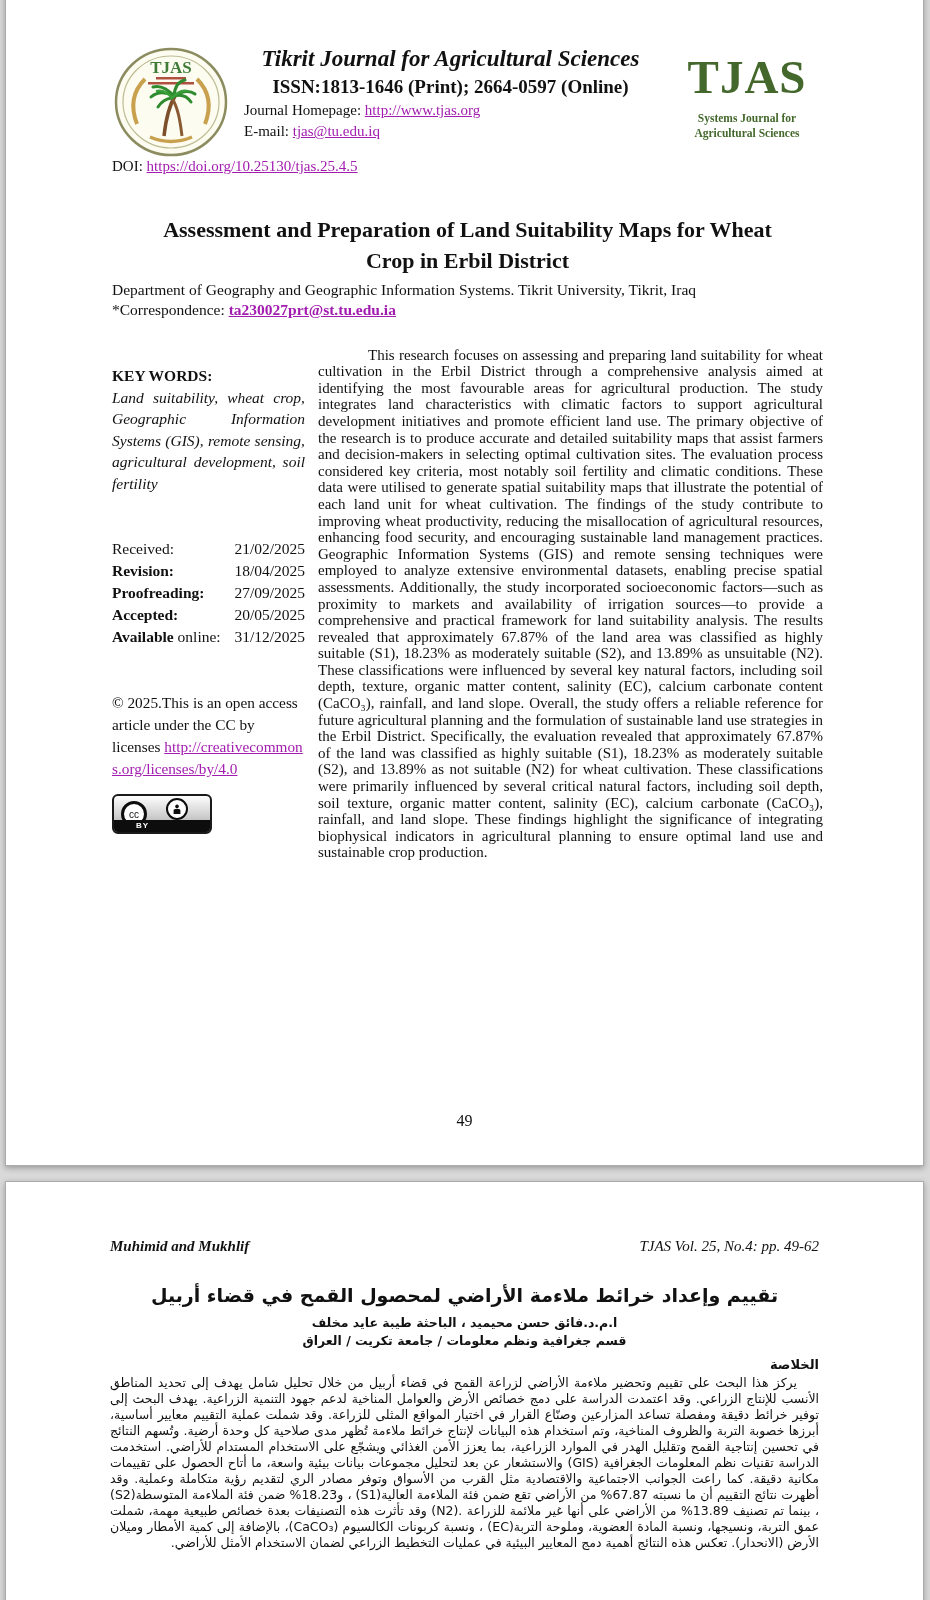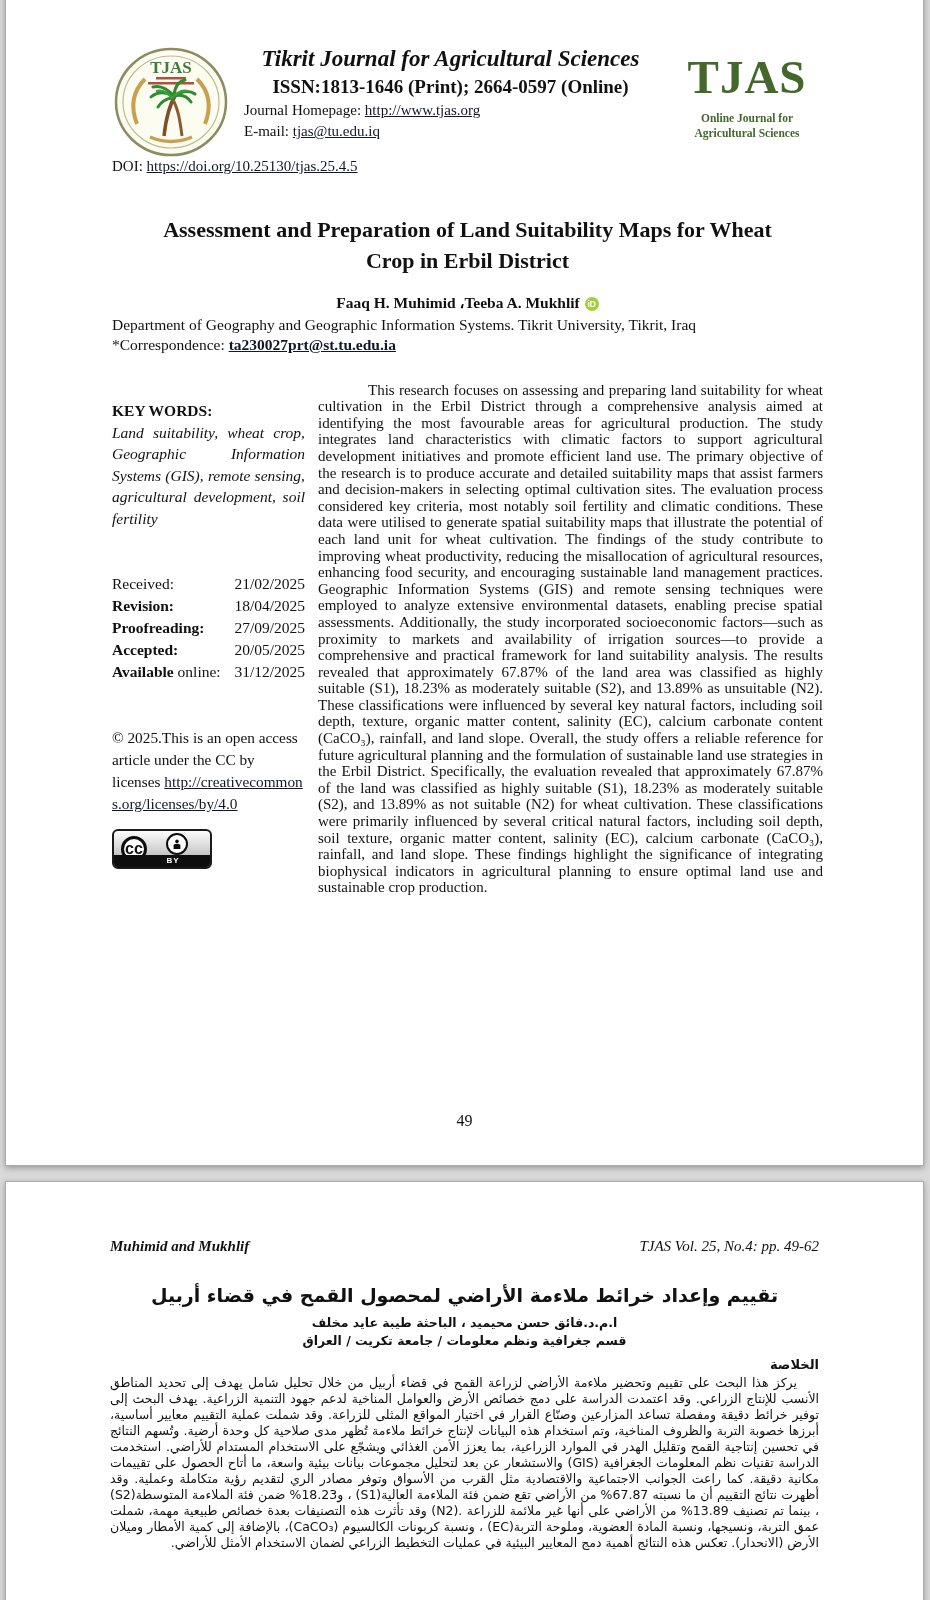--- a/index.html
+++ b/index.html
@@ -11,21 +11,21 @@
   .page{
     position:absolute;left:5px;width:919px;background:#fff;
     border:1px solid #ababab;box-shadow:0 2px 6px rgba(0,0,0,.3);
     box-sizing:border-box;
   }
   #page1{top:-8px;height:1174px;}
   #page2{top:1181px;height:640px;}
   .p1-inner{padding:0 100px 0 106px;position:relative;height:100%;box-sizing:border-box;}
   .p2-inner{padding:0 104px;position:relative;height:100%;box-sizing:border-box;}
 
-  .link{color:#0f172a;text-decoration:underline;cursor:pointer;}
+  .link{color:#a21caf;text-decoration:underline;cursor:pointer;}
 
   
   .hdr{display:flex;align-items:flex-start;margin-top:53px;}
   .logo-left{width:118px;height:112px;flex:none;}
   .hdr-center{flex:1;text-align:center;padding:0 2px;}
   .j-title{font-size:23px;font-weight:700;font-style:italic;line-height:1.1;}
   .j-issn{font-size:19px;font-weight:700;margin-top:5px;}
   .j-line{font-size:15px;margin-top:4px;text-align:left;padding-left:12px;}
   .logo-right{width:152px;flex:none;text-align:center;color:#44682c;padding-top:8px;}
   .logo-right .acr{font-size:47px;font-weight:700;letter-spacing:1px;line-height:1;}
@@ -50,24 +50,24 @@
   .kw-text{font-style:italic;font-size:15.5px;text-align:justify;line-height:21.5px;margin-top:2px;}
   .dates{margin-top:44px;font-size:15.5px;}
   .drow{display:flex;justify-content:space-between;line-height:22px;}
   .b{font-weight:700;}
   .copyright{margin-top:44px;font-size:15.3px;line-height:22px;}
   .copyright .link{word-break:break-all;}
 
   .cc-badge{position:relative;width:96px;height:36px;margin-top:14px;border:2px solid #1a1a1a;border-radius:6px;
     background:linear-gradient(180deg,#fdfdfd 0%,#cfcfcf 55%,#9f9f9f 100%);overflow:hidden;cursor:pointer;}
   .cc-strip{position:absolute;left:0;right:0;bottom:0;height:12px;background:#0d0d0d;color:#fff;
-    font-size:8px;font-weight:700;text-align:center;line-height:12px;letter-spacing:1px;
+    font-size:8px;font-weight:700;line-height:12px;letter-spacing:1px;
     font-family:"Liberation Sans",sans-serif;padding-left:22px;}
   .cc-c1{position:absolute;left:7px;top:5px;width:20px;height:20px;border:3px solid #0d0d0d;border-radius:50%;
-    background:#fff;display:flex;align-items:center;justify-content:center;font-size:16px;font-weight:700;
+    background:#fff;display:flex;align-items:center;justify-content:center;font-size:10px;font-weight:400;
     font-family:"Liberation Sans",sans-serif;}
   .cc-c2{position:absolute;left:52px;top:2px;width:18px;height:18px;border:2.5px solid #0d0d0d;border-radius:50%;
     background:#fff;display:flex;align-items:center;justify-content:center;}
 
   .abs-head{font-weight:700;font-size:15.5px;}
   .abs-text{font-size:15px;line-height:16.6px;text-align:justify;text-indent:50px;margin-top:2px;}
 
   .pagenum{position:absolute;left:0;right:0;top:1066px;text-align:center;font-size:16px;}
 
   
@@ -123,35 +123,32 @@
           <span>Journal Homepage: </span><a class="link">http://www.tjas.org</a>
         </div>
         <div class="j-line">
           <span>E-mail: </span><a class="link">tjas@tu.edu.iq</a>
         </div>
       </div>
 
       <div class="logo-right">
         <div class="acr">TJAS</div>
         <div class="cap">
-          <div>Online Journal for</div>
+          <div>Systems Journal for</div>
           <div>Agricultural Sciences</div>
         </div>
       </div>
     </div>
 
     <div class="doi-line">
       <span>DOI: </span><a class="link">https://doi.org/10.25130/tjas.25.4.5</a>
     </div>
 
     <h1 class="art-title">Assessment and Preparation of Land Suitability Maps for Wheat Crop in Erbil District</h1>
 
-    <div class="authors">
-      <span>Faaq H. Muhimid ،Teeba A. Mukhlif</span><span class="orcid">iD</span>
-    </div>
     <div class="affil">Department of Geography and Geographic Information Systems. Tikrit University, Tikrit, Iraq</div>
     <div class="corr">
       <span>*Correspondence: </span><a class="link">ta230027prt@st.tu.edu.ia</a>
     </div>
 
     <div class="cols">
       <div class="col-left">
         <div class="kw-head">KEY WORDS:</div>
         <div class="kw-text">Land suitability, wheat crop, Geographic Information Systems (GIS), remote sensing, agricultural development, soil fertility</div>
 

